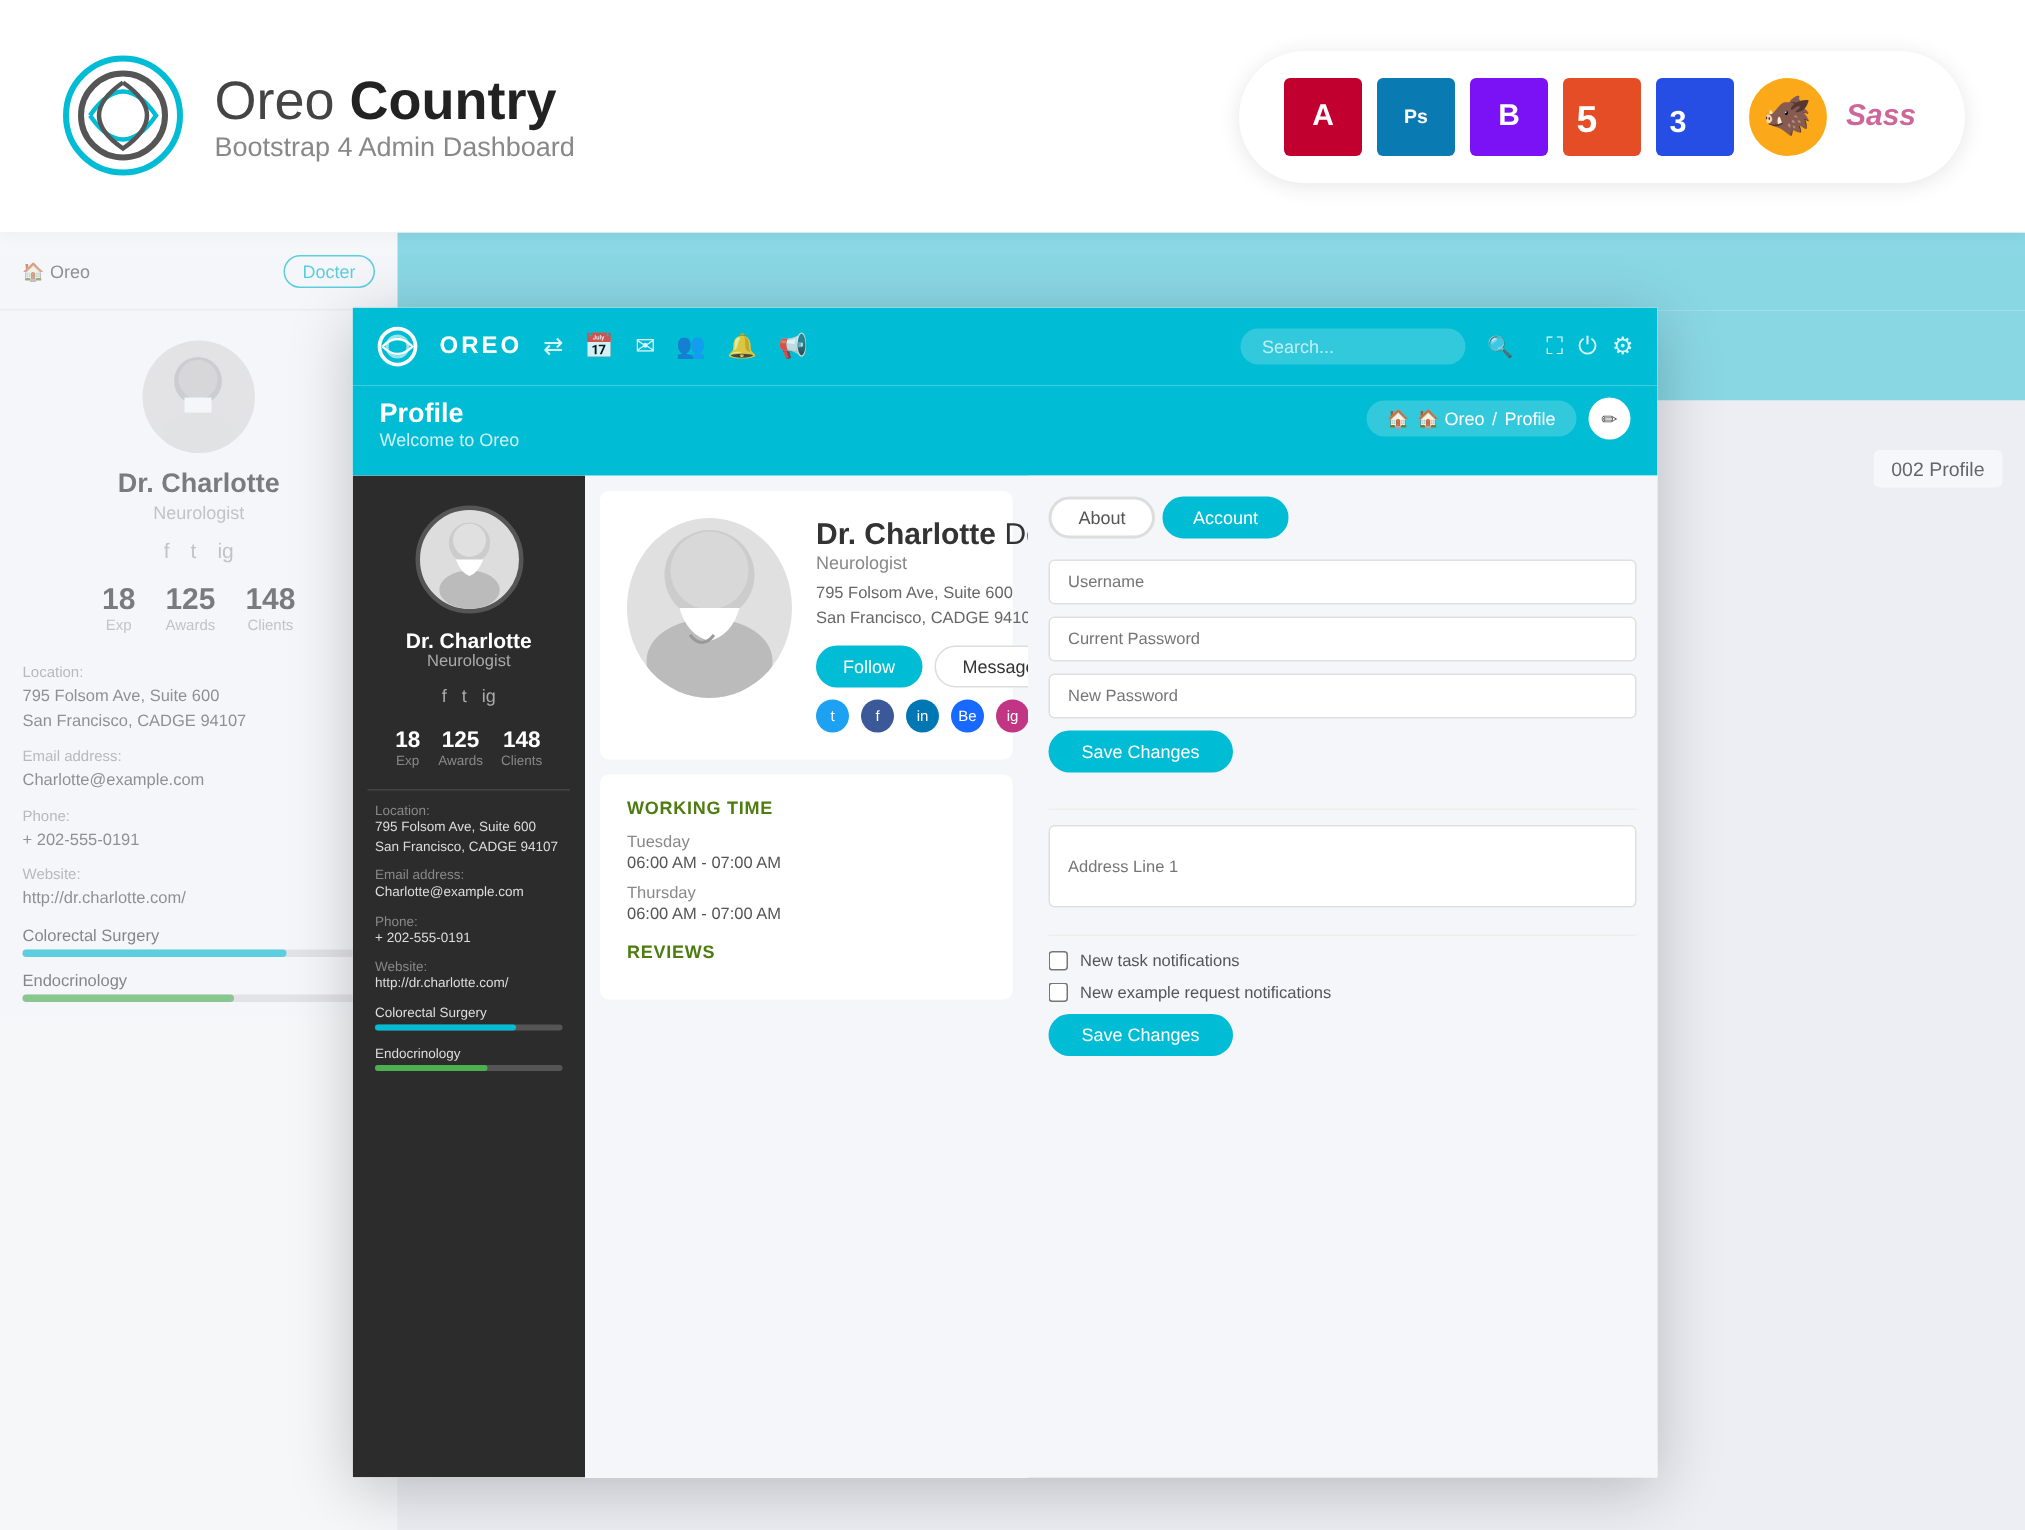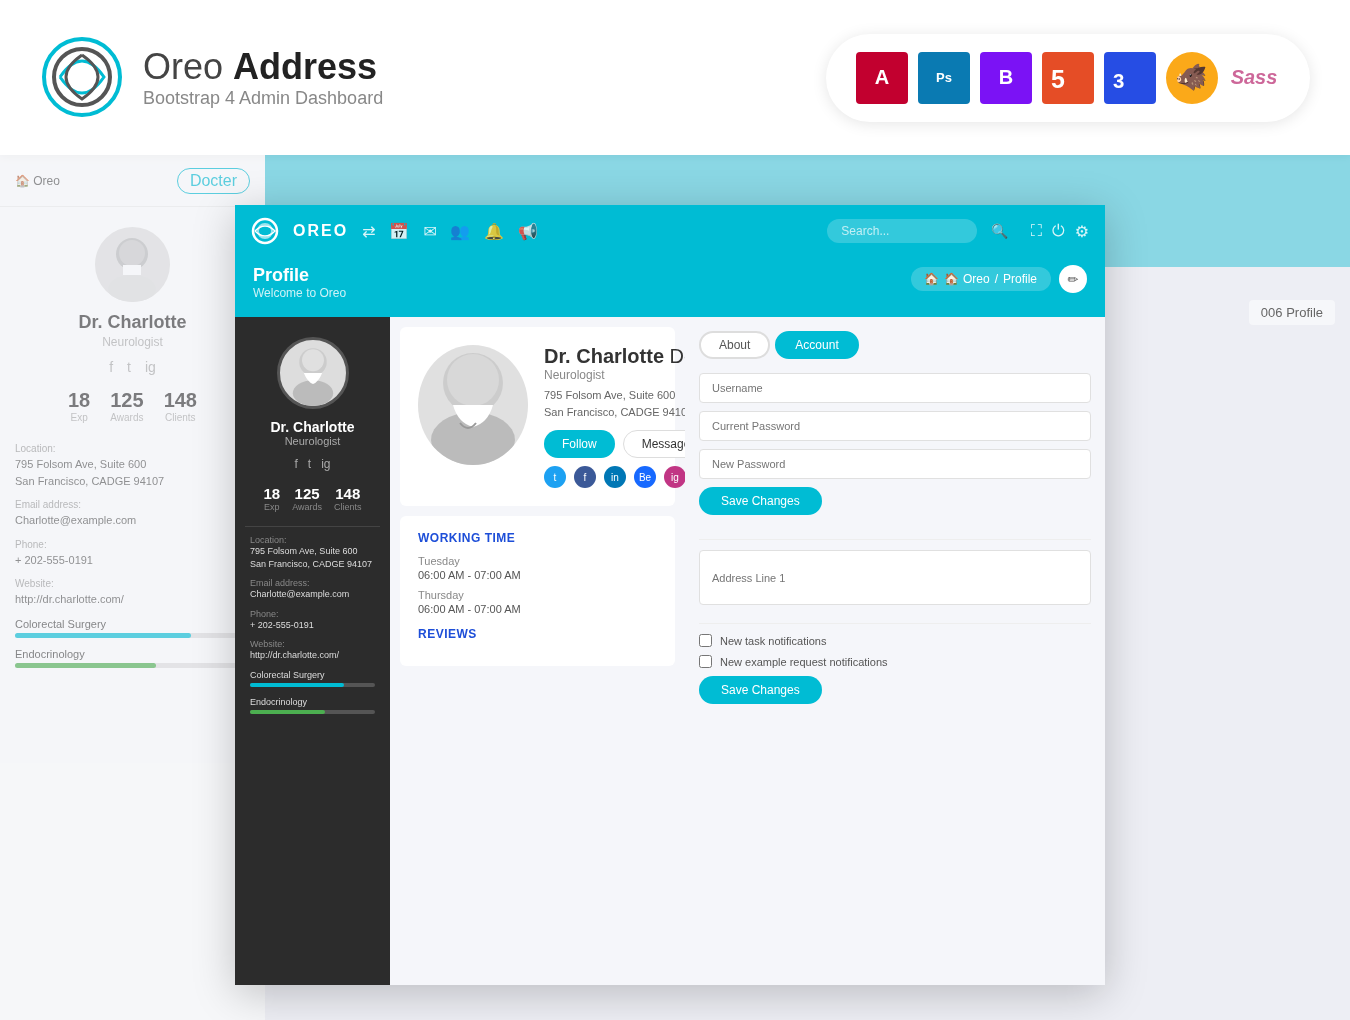--- a/index.html
+++ b/index.html
@@ -303,21 +303,21 @@
     .sc-behance { background: #1769ff; }
     .sc-instagram { background: #c13584; }
 
     
     .working-time-section {
       background: #fff;
       margin: 0 10px 10px;
       border-radius: 6px;
       padding: 15px 18px;
     }
-    .section-title { font-size: 12px; font-weight: 700; color: #1d4ed8; margin-bottom: 10px; letter-spacing: 0.5px; }
+    .section-title { font-size: 12px; font-weight: 700; color: #4d7c0f; margin-bottom: 10px; letter-spacing: 0.5px; }
     .wt-day { font-size: 11px; color: #888; margin-bottom: 2px; }
     .wt-time { font-size: 11px; color: #555; margin-bottom: 8px; }
 
     
     .right-panel {
       width: 420px;
       background: #f5f6fa;
       flex-shrink: 0;
       overflow-y: auto;
     }
@@ -399,21 +399,21 @@
       padding: 0 15px;
       border-bottom: 1px solid #eee;
     }
     .bg-oreo-link { color: #555; font-size: 12px; }
     .bg-docter-badge {
       background: transparent;
       border: 1.5px solid #00bcd4;
       color: #00bcd4;
       border-radius: 14px;
       padding: 3px 12px;
-      font-size: 16px;
+      font-size: 12px;
     }
     .bg-left-body {
       display: flex;
       flex-direction: column;
       align-items: center;
       padding: 20px 15px;
     }
     .bg-avatar {
       width: 75px;
       height: 75px;
@@ -482,21 +482,21 @@
   <div class="brand-section">
 
     <svg class="brand-logo" viewBox="0 0 85 85" fill="none" xmlns="http://www.w3.org/2000/svg">
       <circle cx="42" cy="42" r="38" stroke="#00bcd4" stroke-width="4" fill="none"></circle>
       <circle cx="42" cy="42" r="28" stroke="#555" stroke-width="4" fill="none"></circle>
       <path d="M20 42 Q42 10 64 42 Q42 74 20 42" fill="none" stroke="#00bcd4" stroke-width="3"></path>
       <path d="M42 20 Q74 42 42 64 Q10 42 42 20" fill="none" stroke="#555" stroke-width="3"></path>
     </svg>
     <div class="brand-text">
       <div>
-        <span class="brand-light">Oreo </span><span class="brand-bold">Address</span>
+        <span class="brand-light">Oreo </span><span class="brand-bold">Country</span>
       </div>
       <div class="brand-sub">Bootstrap 4 Admin Dashboard</div>
     </div>
   </div>
   <div class="tech-icons">
 
     <div class="tech-icon ti-angular">A</div>
 
     <div class="tech-icon ti-ps" style="font-size:13px; background:#0a7ab2;">Ps</div>
 
@@ -771,15 +771,15 @@
             <input type="checkbox" style="">
             <label>New example request notifications</label>
           </div>
 
           <button class="btn-save-changes">Save Changes</button>
         </div>
       </div>
     </div>
   </div>
 
-  <div style="position:absolute;top:145px;right:15px;background:rgba(255,255,255,0.5);padding:5px 12px;border-radius:4px;font-size:13px;color:#666;">006 Profile</div>
+  <div style="position:absolute;top:145px;right:15px;background:rgba(255,255,255,0.5);padding:5px 12px;border-radius:4px;font-size:13px;color:#666;">002 Profile</div>
 
 </div>
 
 </body></html>

